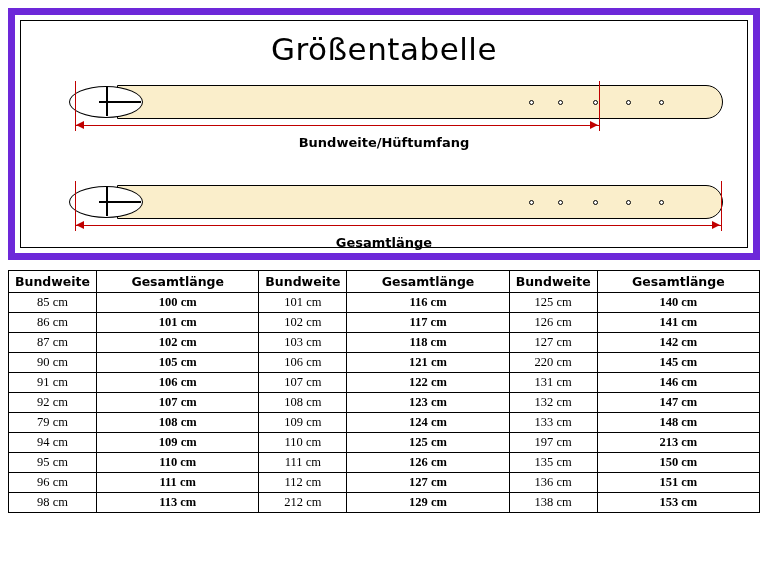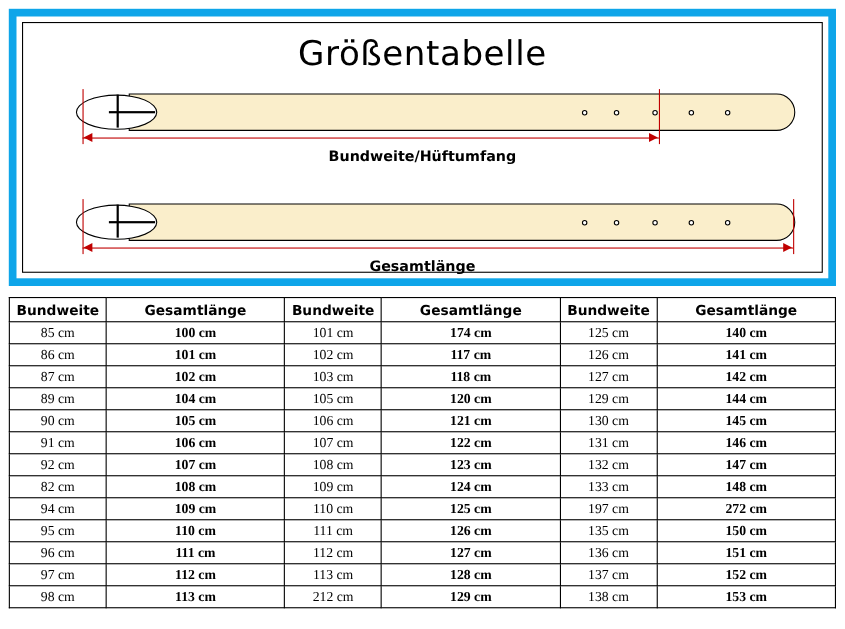--- a/index.html
+++ b/index.html
@@ -13,21 +13,21 @@
     font-family: "Liberation Serif", serif;
     overflow: hidden;
   }
 
   
   .diagram-panel {
     position: relative;
     margin: 8px 8px 0 8px;
     height: 252px;
     background: #ffffff;
-    border: 7px solid #0ea5e9;
+    border: 7px solid #6d28d9;
     box-sizing: border-box;
   }
   .diagram-inner {
     position: absolute;
     inset: 5px;
     border: 1px solid #000000;
     box-sizing: border-box;
     background: #ffffff;
   }
   .diagram-title {
@@ -231,113 +231,97 @@
         <th class="head-ges">Gesamtlänge</th>
         <th class="head-bund">Bundweite</th>
         <th class="head-ges">Gesamtlänge</th>
       </tr>
     </thead>
     <tbody>
       <tr>
         <td class="col-bund">85 cm</td>
         <td class="col-ges">100 cm</td>
         <td class="col-bund">101 cm</td>
-        <td class="col-ges">174 cm</td>
+        <td class="col-ges">116 cm</td>
         <td class="col-bund">125 cm</td>
         <td class="col-ges">140 cm</td>
       </tr>
       <tr>
         <td class="col-bund">86 cm</td>
         <td class="col-ges">101 cm</td>
         <td class="col-bund">102 cm</td>
         <td class="col-ges">117 cm</td>
         <td class="col-bund">126 cm</td>
         <td class="col-ges">141 cm</td>
       </tr>
       <tr>
         <td class="col-bund">87 cm</td>
         <td class="col-ges">102 cm</td>
         <td class="col-bund">103 cm</td>
         <td class="col-ges">118 cm</td>
         <td class="col-bund">127 cm</td>
         <td class="col-ges">142 cm</td>
       </tr>
       <tr>
-        <td class="col-bund">89 cm</td>
-        <td class="col-ges">104 cm</td>
-        <td class="col-bund">105 cm</td>
-        <td class="col-ges">120 cm</td>
-        <td class="col-bund">129 cm</td>
-        <td class="col-ges">144 cm</td>
-      </tr>
-      <tr>
         <td class="col-bund">90 cm</td>
         <td class="col-ges">105 cm</td>
         <td class="col-bund">106 cm</td>
         <td class="col-ges">121 cm</td>
-        <td class="col-bund">130 cm</td>
+        <td class="col-bund">220 cm</td>
         <td class="col-ges">145 cm</td>
       </tr>
       <tr>
         <td class="col-bund">91 cm</td>
         <td class="col-ges">106 cm</td>
         <td class="col-bund">107 cm</td>
         <td class="col-ges">122 cm</td>
         <td class="col-bund">131 cm</td>
         <td class="col-ges">146 cm</td>
       </tr>
       <tr>
         <td class="col-bund">92 cm</td>
         <td class="col-ges">107 cm</td>
         <td class="col-bund">108 cm</td>
         <td class="col-ges">123 cm</td>
         <td class="col-bund">132 cm</td>
         <td class="col-ges">147 cm</td>
       </tr>
       <tr>
-        <td class="col-bund">82 cm</td>
+        <td class="col-bund">79 cm</td>
         <td class="col-ges">108 cm</td>
         <td class="col-bund">109 cm</td>
         <td class="col-ges">124 cm</td>
         <td class="col-bund">133 cm</td>
         <td class="col-ges">148 cm</td>
       </tr>
       <tr>
         <td class="col-bund">94 cm</td>
         <td class="col-ges">109 cm</td>
         <td class="col-bund">110 cm</td>
         <td class="col-ges">125 cm</td>
         <td class="col-bund">197 cm</td>
-        <td class="col-ges">272 cm</td>
+        <td class="col-ges">213 cm</td>
       </tr>
       <tr>
         <td class="col-bund">95 cm</td>
         <td class="col-ges">110 cm</td>
         <td class="col-bund">111 cm</td>
         <td class="col-ges">126 cm</td>
         <td class="col-bund">135 cm</td>
         <td class="col-ges">150 cm</td>
       </tr>
       <tr>
         <td class="col-bund">96 cm</td>
         <td class="col-ges">111 cm</td>
         <td class="col-bund">112 cm</td>
         <td class="col-ges">127 cm</td>
         <td class="col-bund">136 cm</td>
         <td class="col-ges">151 cm</td>
       </tr>
       <tr>
-        <td class="col-bund">97 cm</td>
-        <td class="col-ges">112 cm</td>
-        <td class="col-bund">113 cm</td>
-        <td class="col-ges">128 cm</td>
-        <td class="col-bund">137 cm</td>
-        <td class="col-ges">152 cm</td>
-      </tr>
-      <tr>
         <td class="col-bund">98 cm</td>
         <td class="col-ges">113 cm</td>
         <td class="col-bund">212 cm</td>
         <td class="col-ges">129 cm</td>
         <td class="col-bund">138 cm</td>
         <td class="col-ges">153 cm</td>
       </tr>
 
     </tbody>
   </table>

